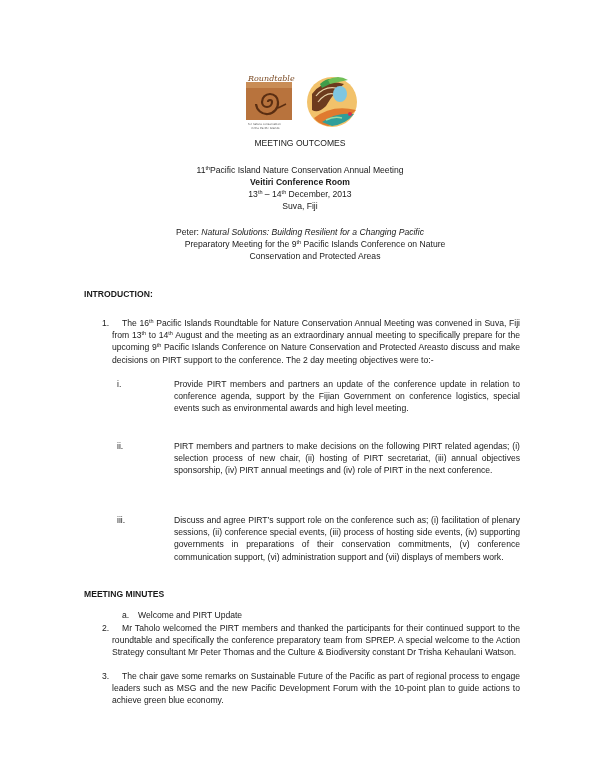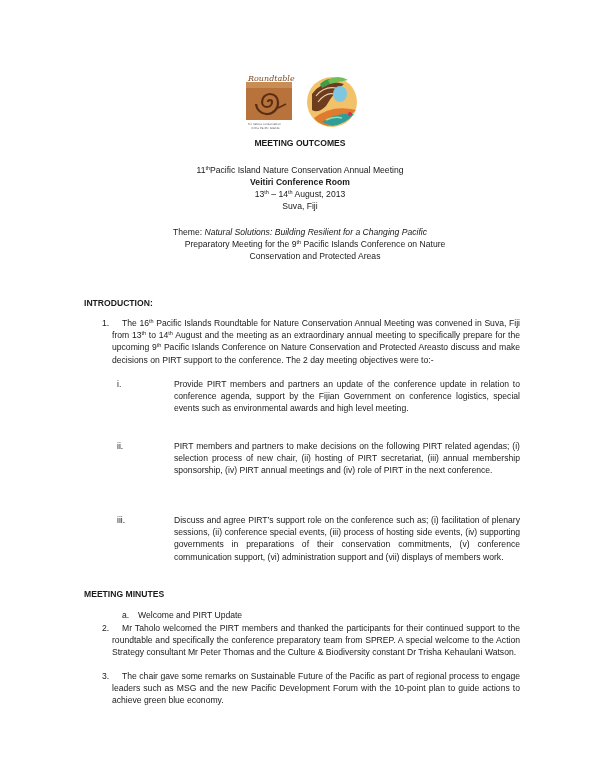--- a/index.html
+++ b/index.html
@@ -5,30 +5,30 @@
     html, body { margin: 0; padding: 0; background: #ffffff; }
     body {
       width: 600px; height: 776px; position: relative; overflow: hidden;
       font-family: "Liberation Sans", sans-serif; color: #1a1a1a;
       font-size: 8.6px; line-height: 12.2px;
     }
     .logos { position: absolute; top: 72px; left: 242px; width: 125px; height: 58px; }
     .logo-rt { position: absolute; left: 0; top: 0; width: 58px; height: 58px; }
     .logo-conf { position: absolute; left: 62px; top: 2px; width: 56px; height: 56px; }
     .center { text-align: center; position: absolute; left: 0; width: 600px; }
-    .title { top: 137px; font-weight: bold; }
+    .title { top: 137px; font-weight: normal; }
     .sub1 { top: 164px; }
     .sub2 { top: 176px; font-weight: bold; }
     .sub3 { top: 188px; }
     .sub4 { top: 200px; }
     .theme { top: 226px; }
     .prep { position: absolute; left: 160px; width: 310px; top: 238px; text-align: center; }
     sup { font-size: 5.5px; line-height: 0; vertical-align: 3px; }
     .h { position: absolute; left: 84px; font-weight: bold; }
-    .intro-h { top: 288px; margin-top: 9px; }
+    .intro-h { top: 288px; }
     .para { position: absolute; text-align: justify; text-align-last: left; }
     .p1 { top: 317px; left: 112px; width: 408px; }
     .p1 .num { position: absolute; left: -10px; top: 0; }
     .obj { position: absolute; left: 174px; width: 346px; text-align: justify; }
     .obj .rn { position: absolute; left: -57px; top: 0; }
     .o1 { top: 378px; }
     .o2 { top: 440px; }
     .o3 { top: 514px; }
     .mm-h { top: 588px; }
     .suba { position: absolute; top: 609px; left: 122px; font-weight: normal; }
@@ -65,42 +65,42 @@
     <circle cx="46" cy="40" r="2" fill="#d9304f"></circle>
   </svg>
 </div>
 
 <div class="center title">MEETING OUTCOMES</div>
 
 <div class="center sub1"><span>11</span><sup>th</sup><span>Pacific Island Nature Conservation Annual Meeting</span></div>
 
 <div class="center sub2">Veitiri Conference Room</div>
 
-<div class="center sub3"><span>13</span><sup>th</sup><span> – </span><span>14</span><sup>th</sup><span> August, 2013</span></div>
+<div class="center sub3"><span>13</span><sup>th</sup><span> – </span><span>14</span><sup>th</sup><span> December, 2013</span></div>
 
 <div class="center sub4">Suva, Fiji</div>
 
-<div class="center theme"><span>Theme: </span><i>Natural Solutions: Building Resilient for a Changing Pacific</i></div>
+<div class="center theme"><span>Peter: </span><i>Natural Solutions: Building Resilient for a Changing Pacific</i></div>
 
 <div class="prep"><span>Preparatory Meeting for the 9</span><sup>th</sup><span> Pacific Islands Conference on Nature Conservation and Protected Areas</span></div>
 
 <div class="h intro-h">INTRODUCTION:</div>
 
 <div class="para p1">
   <span class="num">1.</span>
   <span style="display:inline-block;width:10px;"></span><span>The 16</span><sup>th</sup><span> Pacific Islands Roundtable for Nature Conservation Annual Meeting was convened in Suva, Fiji from 13</span><sup>th</sup><span> to 14</span><sup>th</sup><span> August and the meeting as an extraordinary annual meeting to specifically prepare for the upcoming 9</span><sup>th</sup><span> Pacific Islands Conference on Nature Conservation and Protected Areasto discuss and make decisions on PIRT support to the conference. The 2 day meeting objectives were to:-</span>
 </div>
 
 <div class="obj o1">
   <span class="rn">i.</span>
   <span>Provide PIRT members and partners an update of the conference update in relation to conference agenda, support by the Fijian Government on conference logistics, special events such as environmental awards and high level meeting.</span>
 </div>
 <div class="obj o2">
   <span class="rn">ii.</span>
-  <span>PIRT members and partners to make decisions on the following PIRT related agendas; (i) selection process of new chair, (ii) hosting of PIRT secretariat, (iii) annual membership sponsorship, (iv) PIRT annual meetings and (iv) role of PIRT in the next conference.</span>
+  <span>PIRT members and partners to make decisions on the following PIRT related agendas; (i) selection process of new chair, (ii) hosting of PIRT secretariat, (iii) annual objectives sponsorship, (iv) PIRT annual meetings and (iv) role of PIRT in the next conference.</span>
 </div>
 <div class="obj o3">
   <span class="rn">iii.</span>
   <span>Discuss and agree PIRT’s support role on the conference such as; (i) facilitation of plenary sessions, (ii) conference special events, (iii) process of hosting side events, (iv) supporting governments in preparations of their conservation commitments, (v) conference communication support, (vi) administration support and (vii) displays of members work.</span>
 </div>
 
 <div class="h mm-h">MEETING MINUTES</div>
 
 <div class="suba"><span class="al">a.</span><span>Welcome and PIRT Update</span></div>
 

